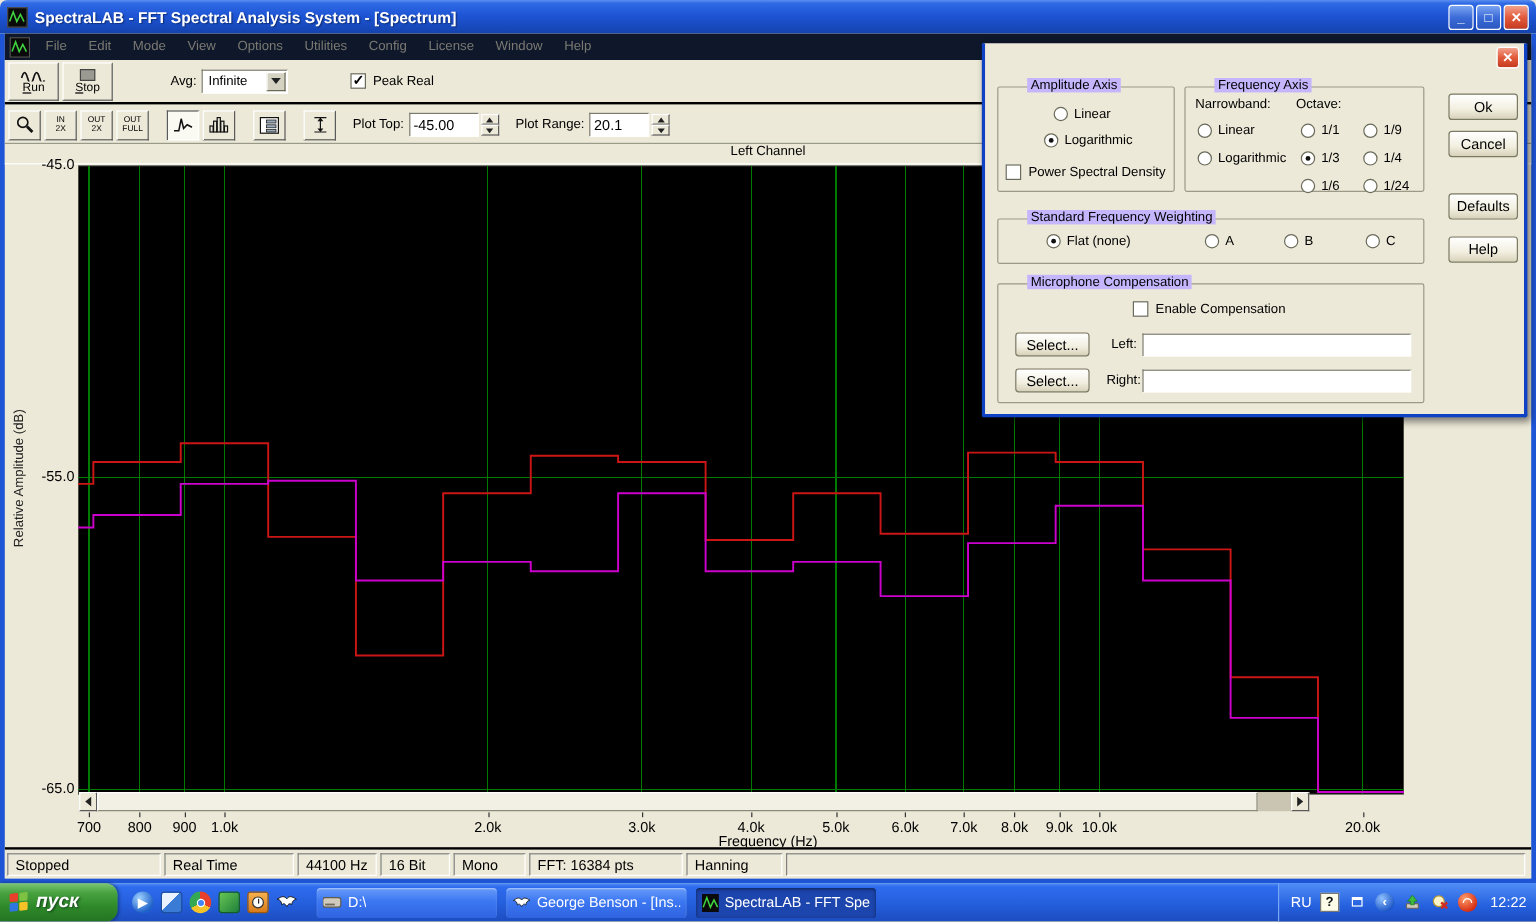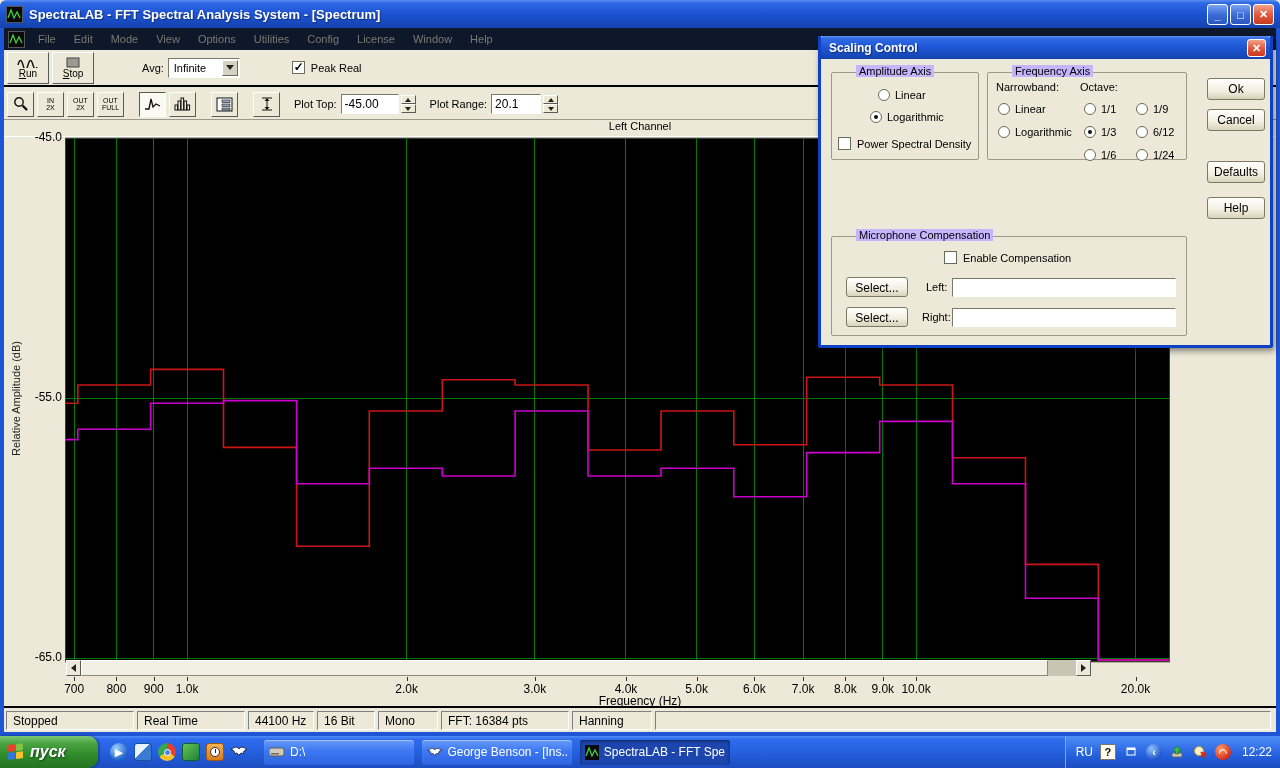--- a/index.html
+++ b/index.html
@@ -328,23 +328,20 @@
   <span class="spanel" style="width:108px;">Real Time</span>
   <span class="spanel" style="width:66px;">44100 Hz</span>
   <span class="spanel" style="width:58px;">16 Bit</span>
   <span class="spanel" style="width:60px;">Mono</span>
   <span class="spanel" style="width:128px;">FFT: 16384 pts</span>
   <span class="spanel" style="width:80px;">Hanning</span>
   <span class="spanel" style="flex:1;"></span>
 </div>
 
 <div id="dialog" class="abs">
-  <div id="dlg-title">
-    <span class="t">Scaling Control</span>
-  </div>
   <span id="dlg-close">✕</span>
 
   <div class="grp" style="left:10px; top:36px; width:148px; height:88px;">
     <span class="legend">Amplitude Axis</span>
     <span class="opt" style="left:46px; top:16px;">
       <span class="radio"></span>
       <span>Linear</span>
     </span>
     <span class="opt" style="left:38px; top:38px;">
       <span class="radio checked"></span>
@@ -375,32 +372,51 @@
     <span class="opt" style="left:148px; top:30px;">
       <span class="radio"></span>
       <span>1/9</span>
     </span>
     <span class="opt" style="left:96px; top:53px;">
       <span class="radio checked"></span>
       <span>1/3</span>
     </span>
     <span class="opt" style="left:148px; top:53px;">
       <span class="radio"></span>
-      <span>6/12</span>
+      <span>1/4</span>
     </span>
     <span class="opt" style="left:96px; top:76px;">
       <span class="radio"></span>
       <span>1/6</span>
     </span>
     <span class="opt" style="left:148px; top:76px;">
       <span class="radio"></span>
       <span>1/24</span>
     </span>
   </div>
 
+  <div class="grp" style="left:10px; top:146px; width:356px; height:38px;">
+    <span class="legend">Standard Frequency Weighting</span>
+    <span class="opt" style="left:40px; top:12px;">
+      <span class="radio checked"></span>
+      <span>Flat (none)</span>
+    </span>
+    <span class="opt" style="left:172px; top:12px;">
+      <span class="radio"></span>
+      <span>A</span>
+    </span>
+    <span class="opt" style="left:238px; top:12px;">
+      <span class="radio"></span>
+      <span>B</span>
+    </span>
+    <span class="opt" style="left:306px; top:12px;">
+      <span class="radio"></span>
+      <span>C</span>
+    </span>
+  </div>
 
   <div class="grp" style="left:10px; top:200px; width:356px; height:100px;">
     <span class="legend">Microphone Compensation</span>
     <span class="opt" style="left:112px; top:14px;">
       <span class="cb"></span>
       <span>Enable Compensation</span>
     </span>
     <button class="xp-btn" style="left:14px; top:40px; width:62px; height:20px;">Select...</button>
     <span class="opt" style="left:94px; top:44px;">Left:</span>
     <input class="txt-input" style="left: 120px; top: 41px; width: 224px;" value="">

